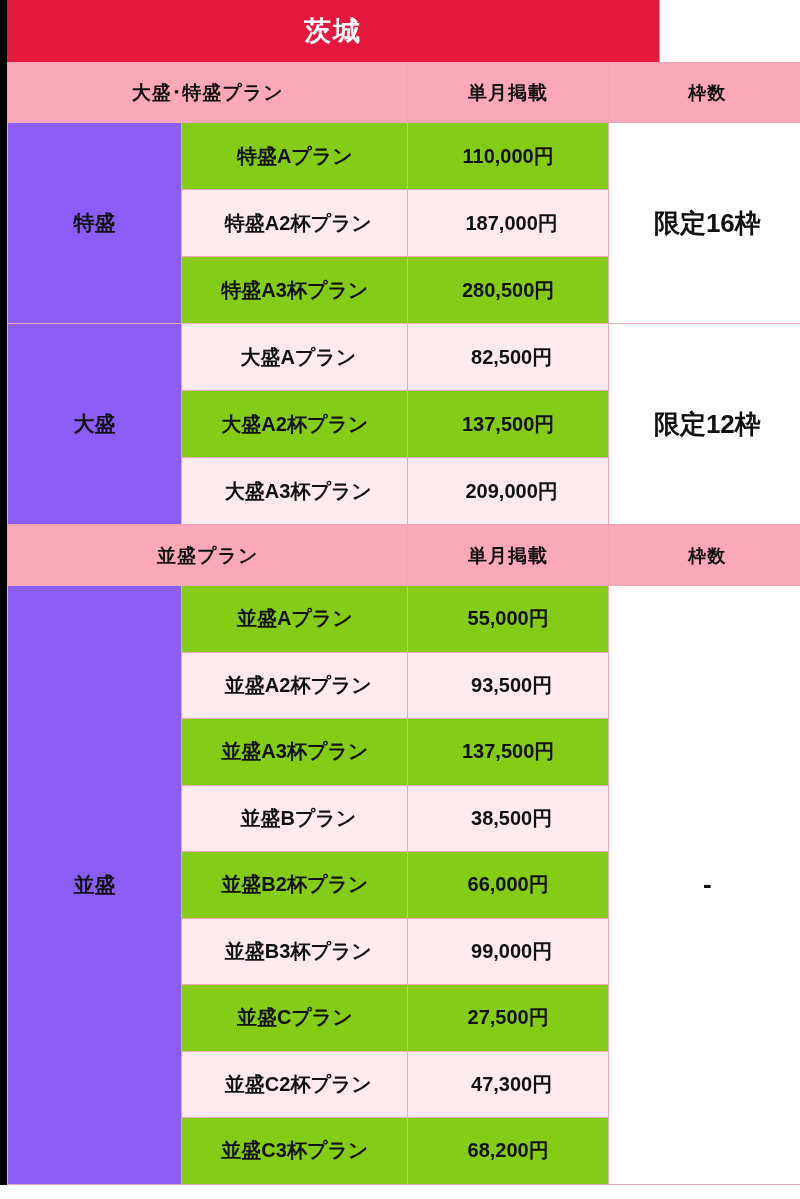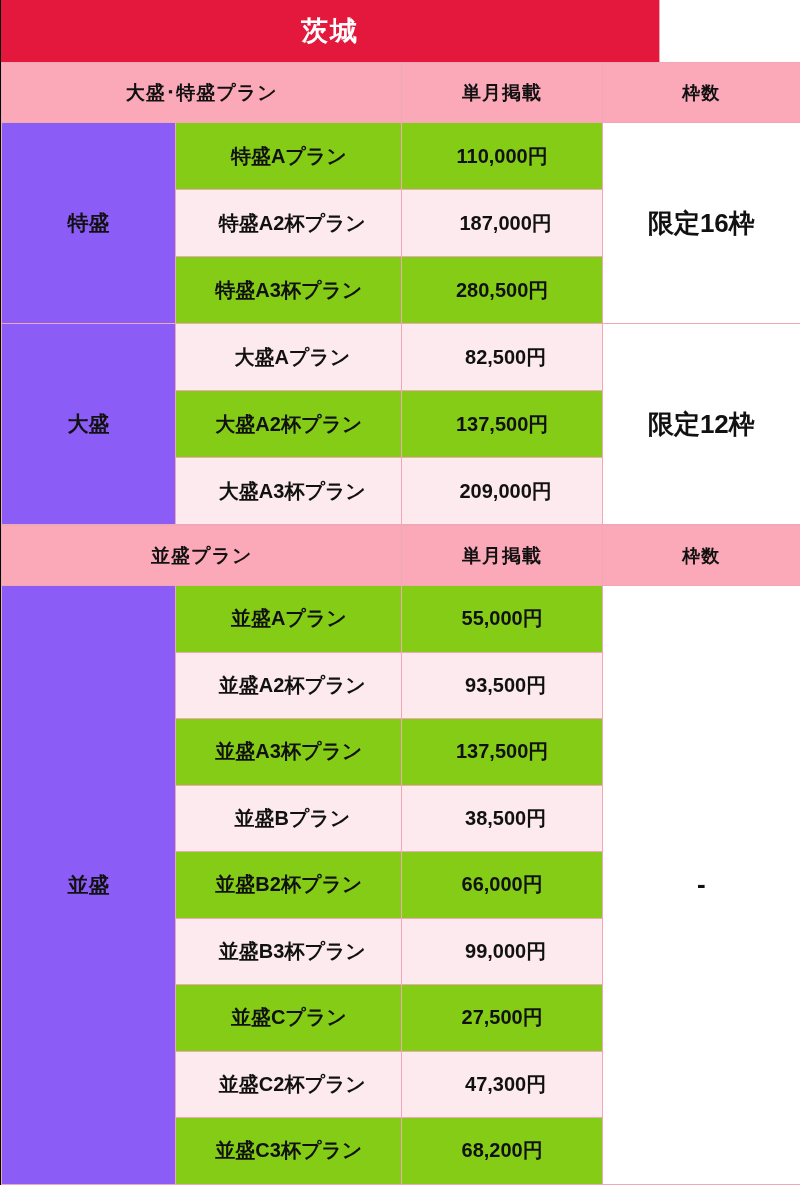--- a/index.html
+++ b/index.html
@@ -6,21 +6,21 @@
   html, body {
     margin: 0;
     padding: 0;
     width: 800px;
     background: #ffffff;
     font-family: "Liberation Sans", "DejaVu Sans", sans-serif;
   }
   .sheet {
     width: 660px;
     position: relative;
-    border-left: 1px solid #000000;
+    border-left: 7px solid #000000;
     border-right: 1px solid #e8a3b0;
   }
   
   .title-bar {
     height: 62px;
     background: #e3183c;
     color: #ffffff;
     display: flex;
     align-items: center;
     justify-content: center;

